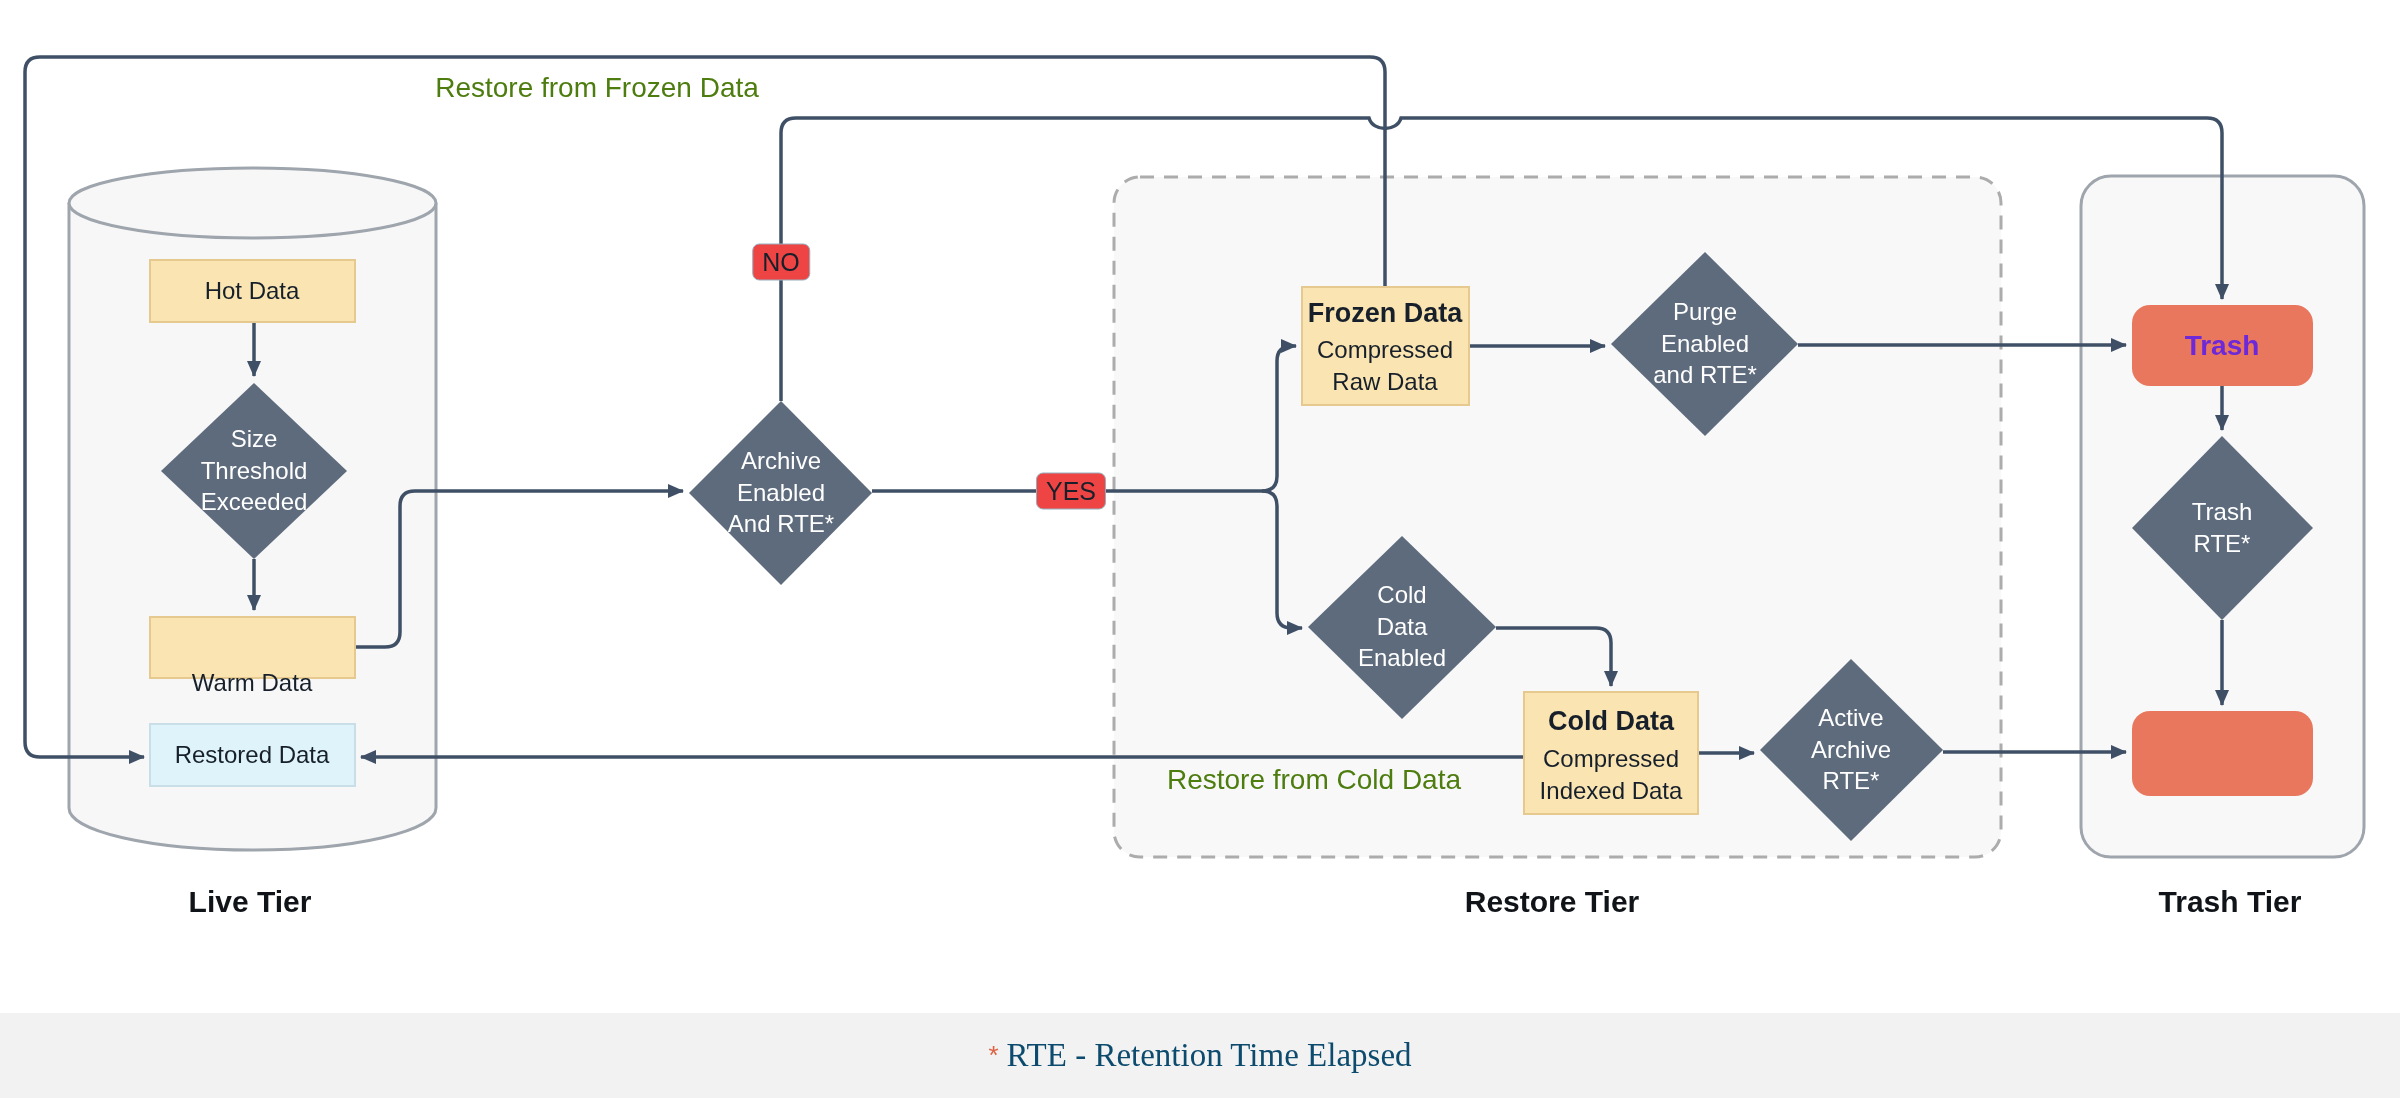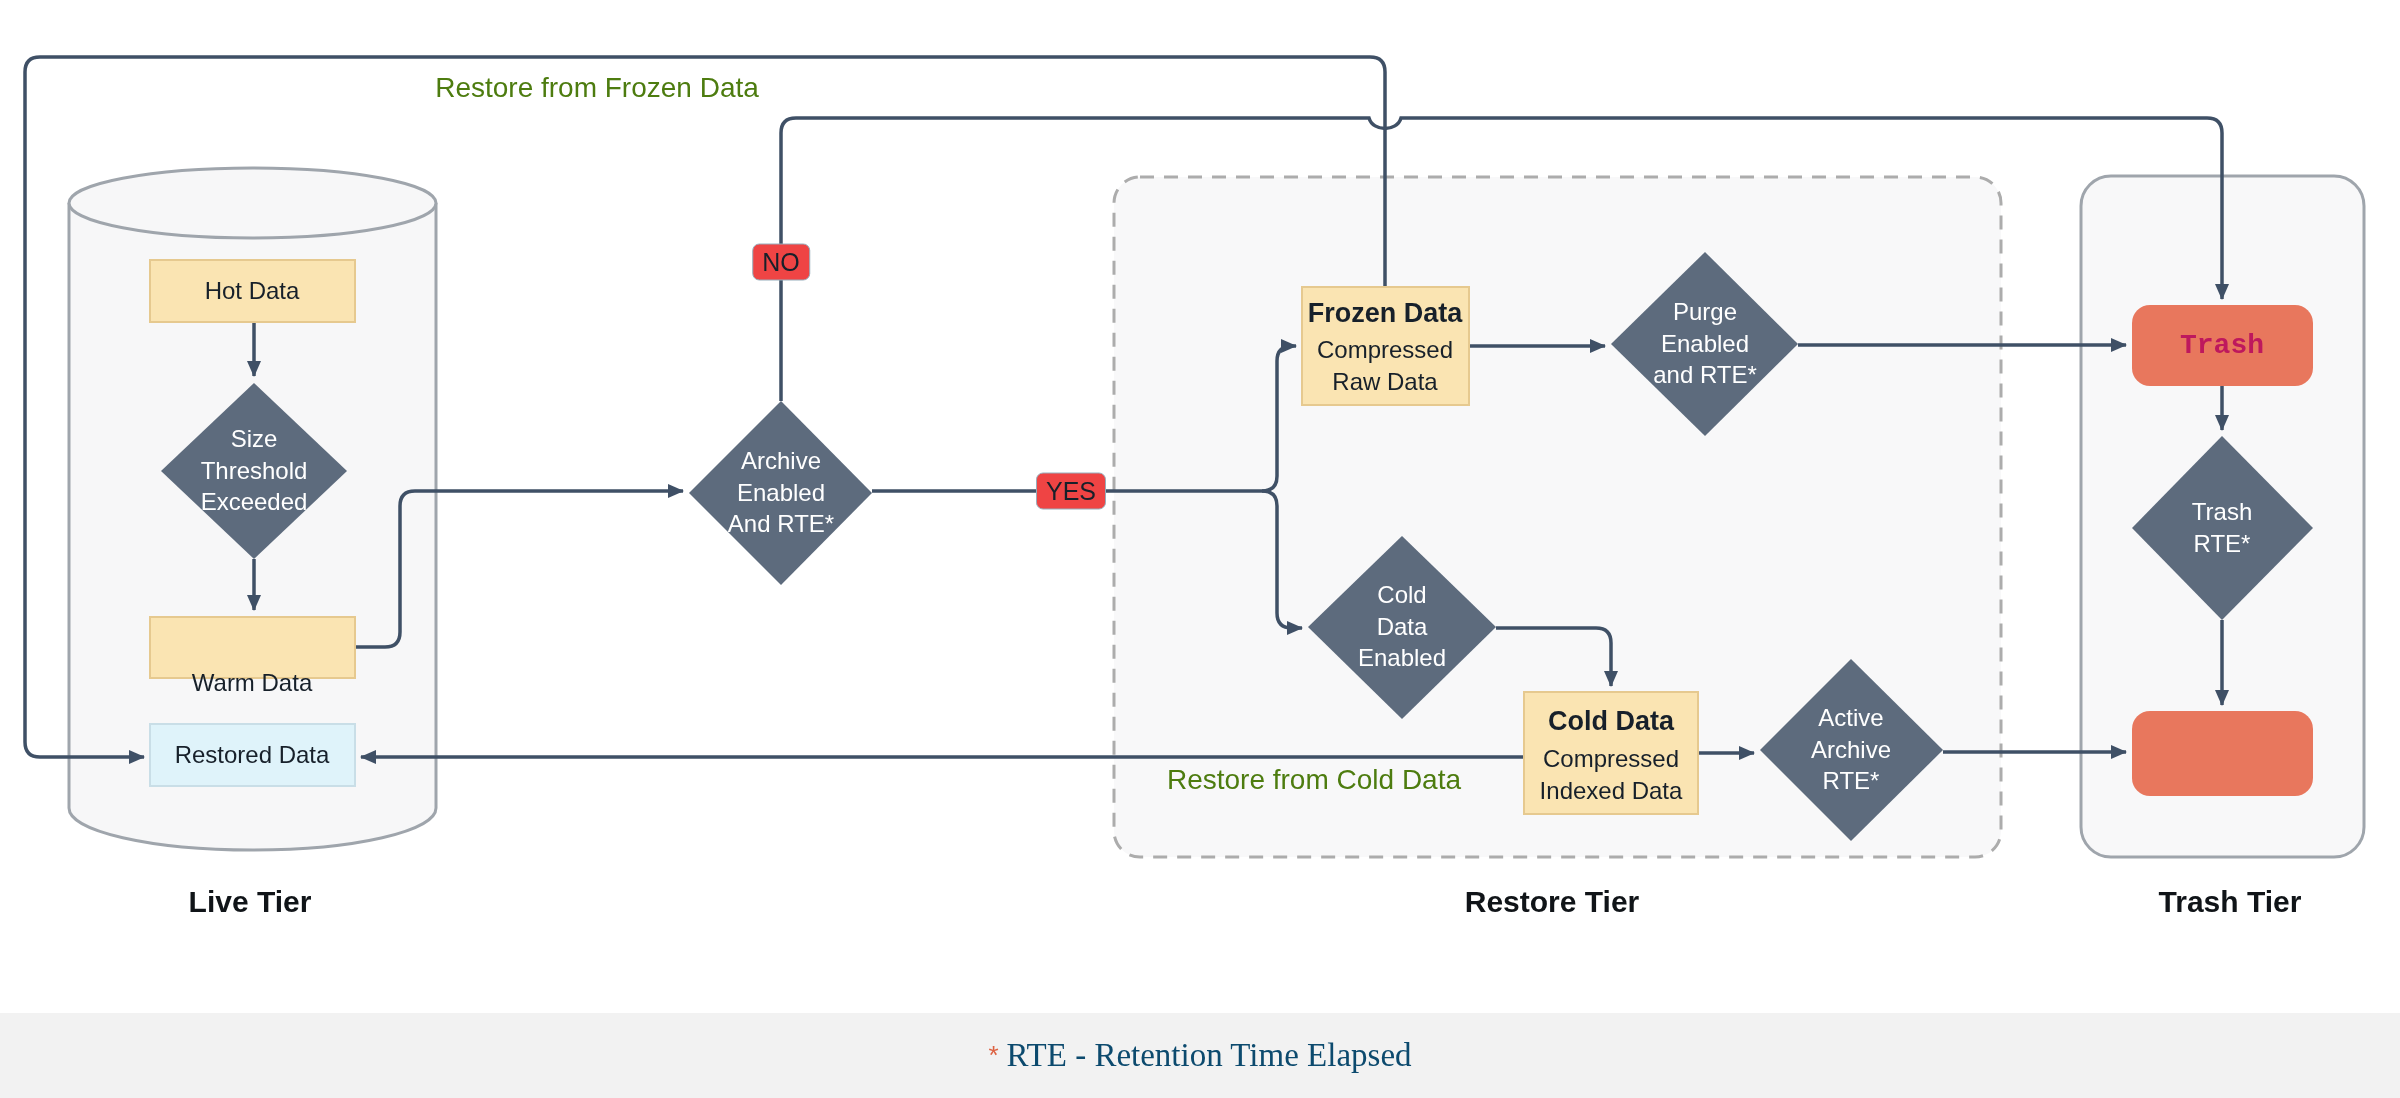--- a/index.html
+++ b/index.html
@@ -2,21 +2,21 @@
 <html><head>
 <meta charset="utf-8">
 <style>
   html,body{margin:0;padding:0;background:#ffffff;}
   body{width:2400px;height:1098px;position:relative;overflow:hidden;
        font-family:"Liberation Sans","DejaVu Sans",sans-serif;}
   .stage{position:absolute;left:0;top:0;width:2400px;height:1098px;}
   svg.layer{position:absolute;left:0;top:0;}
   .lbl{position:absolute;transform:translate(-50%,-50%);text-align:center;
        color:#222b36;line-height:1.32;white-space:normal;}
-  .lbl.white{color:#be185d;font-family:Liberation Mono, monospace;}
+  .lbl.white{color:#6d28d9;}
   .lbl.bold{font-weight:bold;}
   .node-title{font-size:27px;font-weight:bold;color:#17202a;}
   .node-sub{font-size:24px;color:#17202a;}
   .diamond-text{font-size:24px;color:#ffffff;}
   .badge{position:absolute;transform:translate(-50%,-50%);
          background:#ef4444;border:1.5px solid #96aebc;border-radius:7px;
          font-size:25px;color:#17202a;padding:3px 9px;}
   .tier-label{font-size:30px;font-weight:bold;color:#101418;}
   .flow-note{font-size:28px;color:#4d7c0f;}
   .footer{position:absolute;left:0;top:1013px;width:2400px;height:85px;

